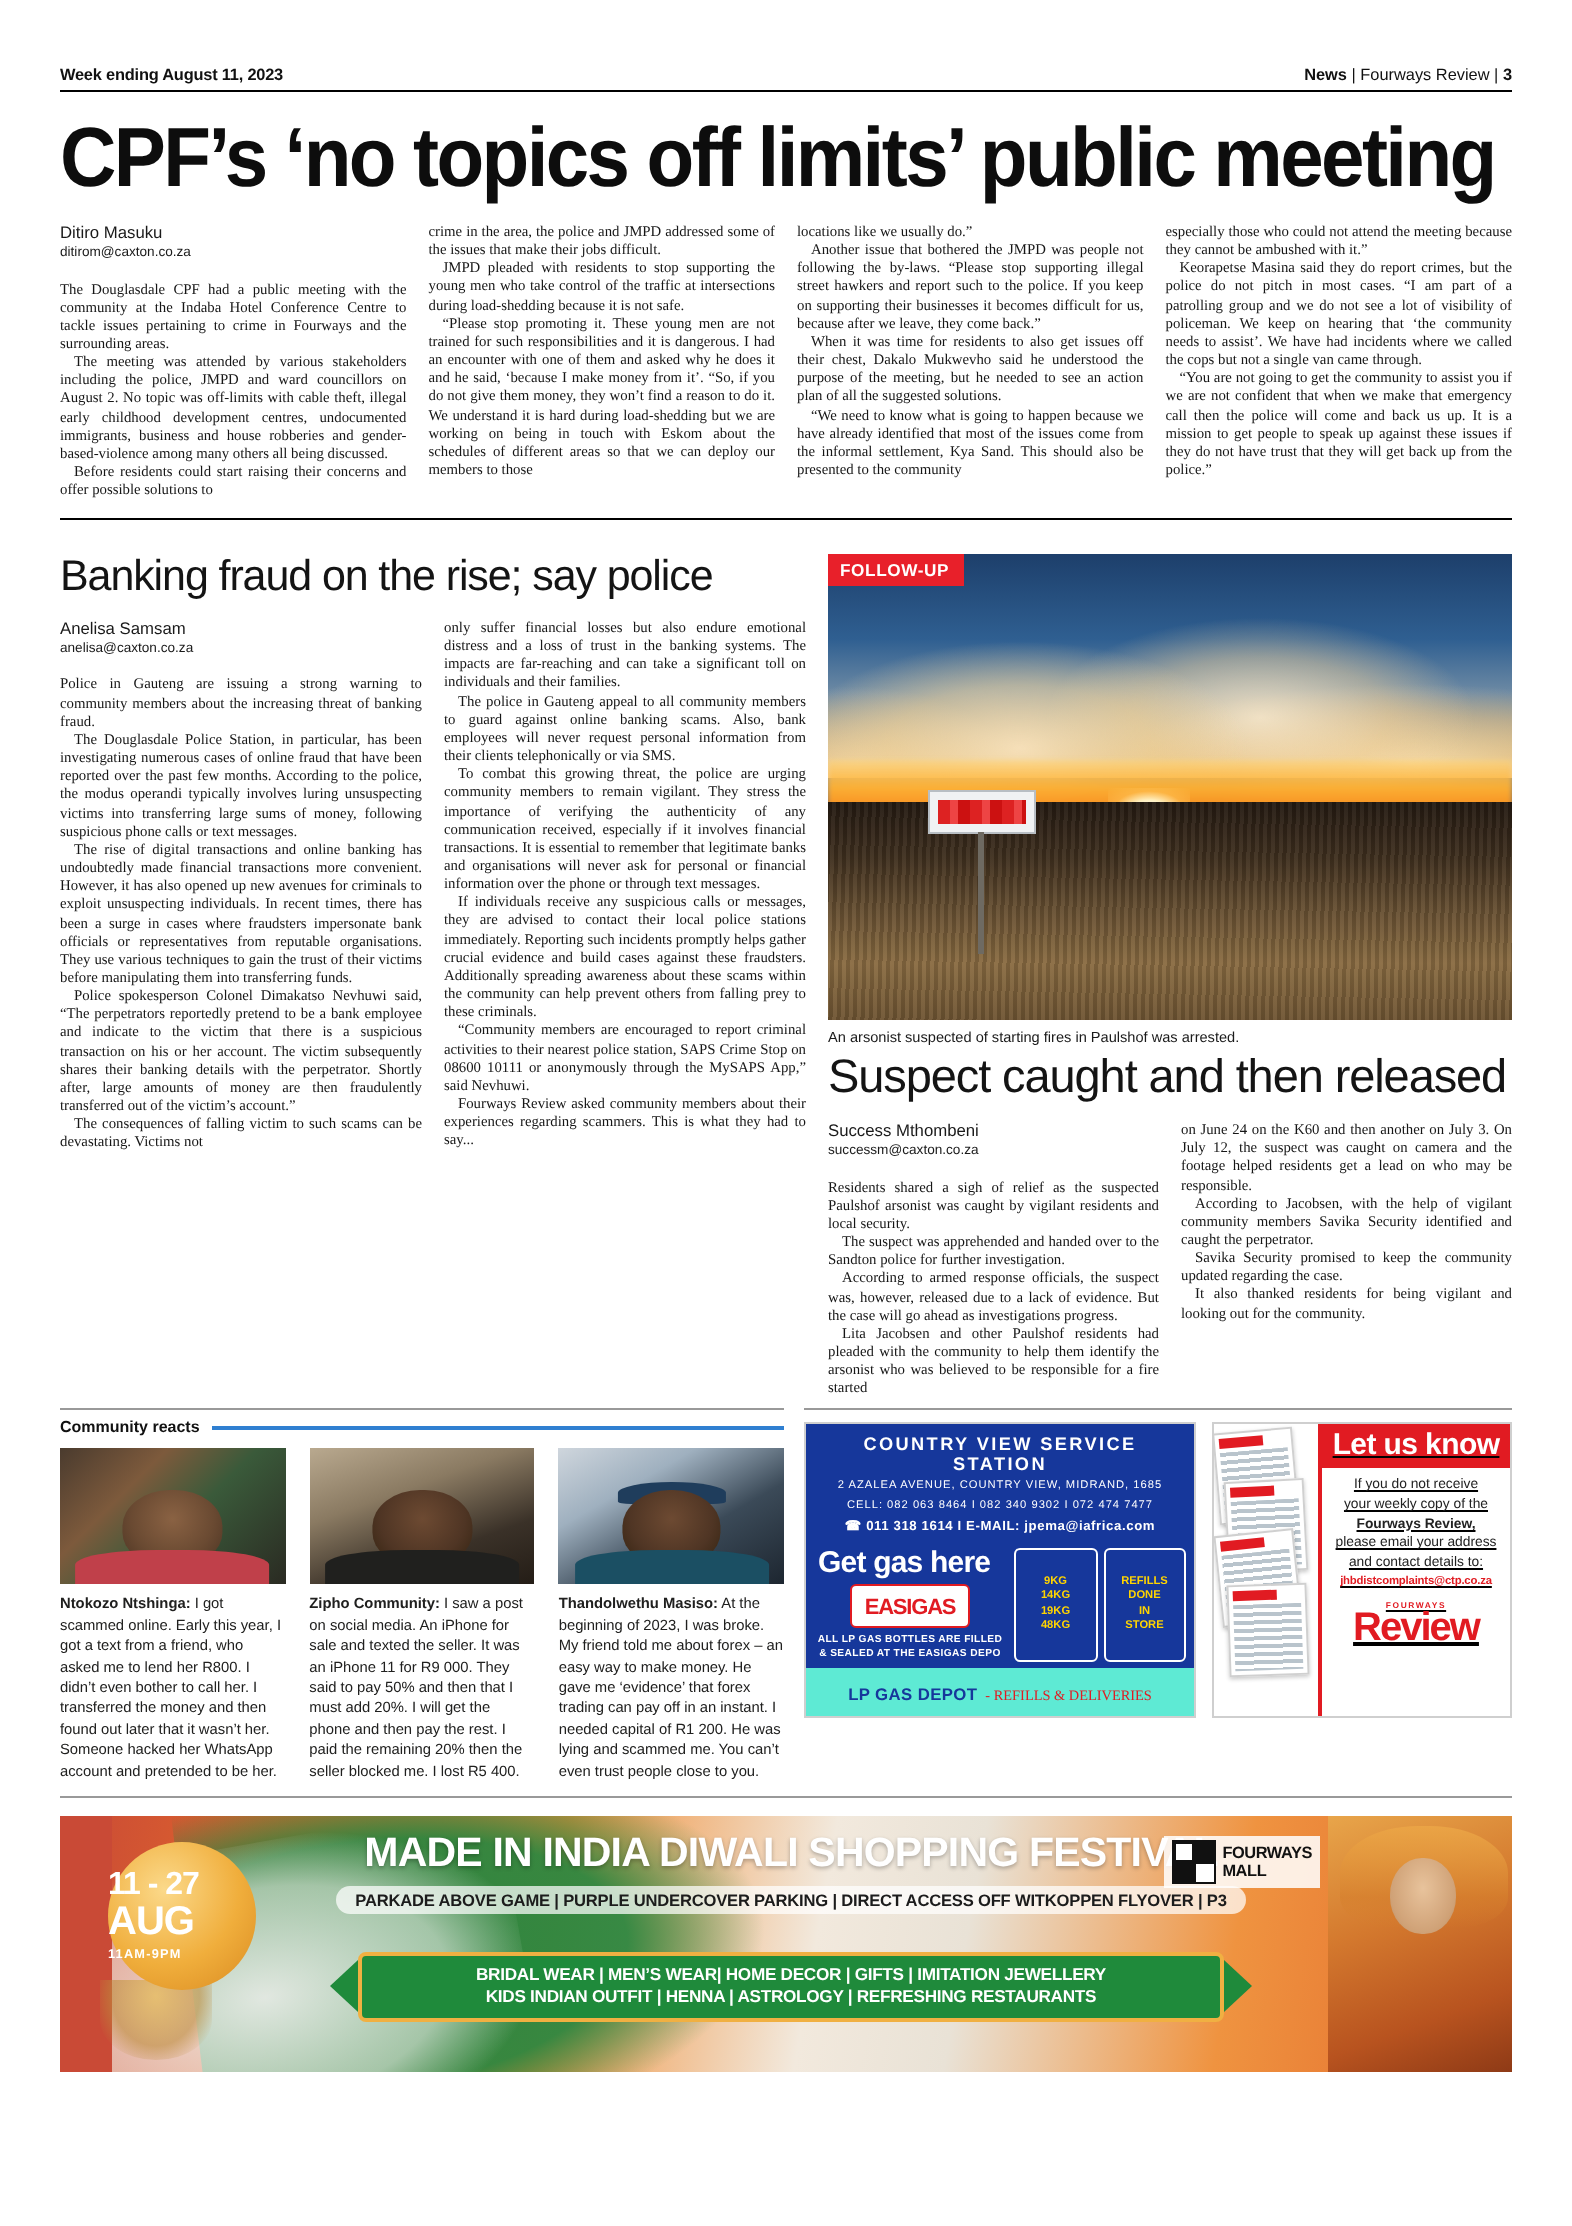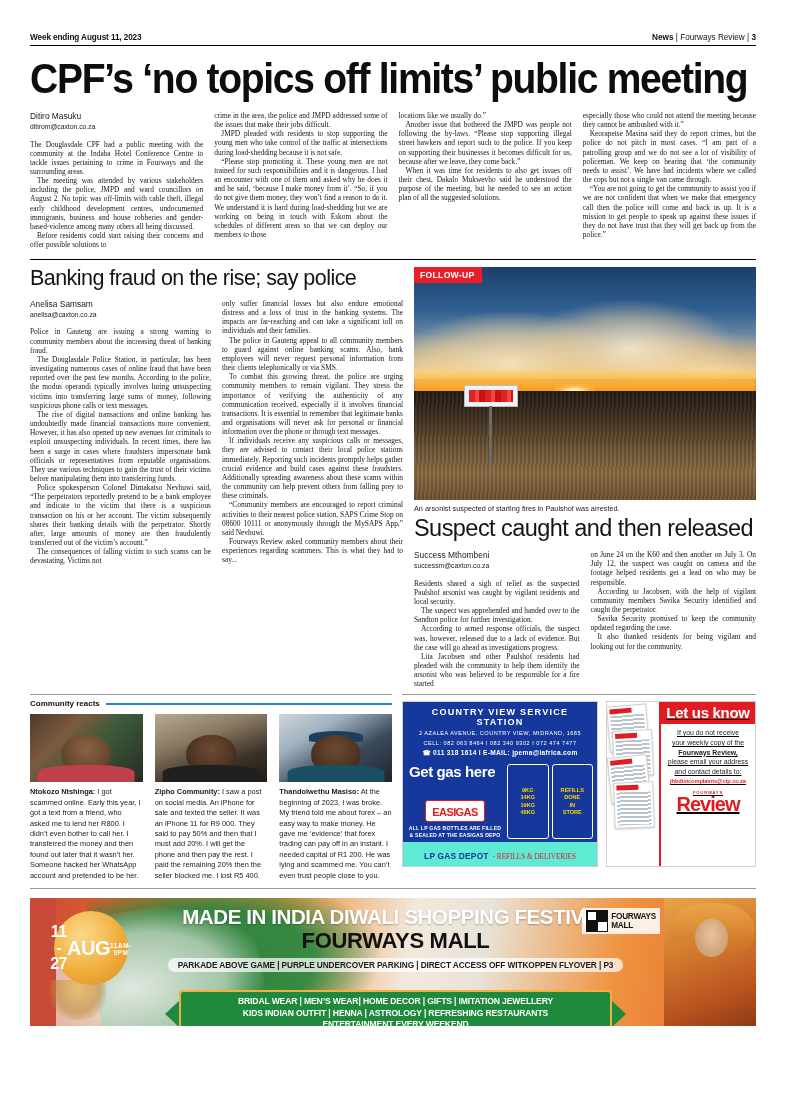--- a/index.html
+++ b/index.html
@@ -181,21 +181,21 @@
     letter-spacing:0.3px; color:#fff; margin-top:2px;
   }
   .gas-body { display:flex; background:#16379b; padding:2px 4px 3px 4px; gap:4px; }
   .gas-left { flex:1; text-align:center; }
   .gas-get {
     font-family:"Liberation Sans", sans-serif; font-weight:bold; font-size:15px;
     color:#fff; letter-spacing:-0.4px; line-height:1.05; text-align:left; padding-left:2px;
   }
   .easigas-badge {
     display:inline-block; background:#fff; border:1.6px solid #e11b22; border-radius:3px;
-    padding:1px 6px; margin-top:20px;
+    padding:1px 6px; margin-top:2px;
   }
   .easigas-badge span {
     font-family:"Liberation Sans", sans-serif; font-weight:bold; font-size:11px;
     color:#e11b22; letter-spacing:-0.6px;
   }
   .gas-note {
     font-family:"Liberation Sans", sans-serif; font-weight:bold; font-size:5.1px;
     color:#fff; line-height:7px; margin-top:3px; letter-spacing:0.2px;
   }
   .gas-right { width:86px; display:flex; gap:3px; }
@@ -291,21 +291,21 @@
     border-radius:48%; background: radial-gradient(ellipse at 50% 40%,#e8c39c 0%,#cfa176 70%,#a87c52 100%);
   }
   .mall-right-photo .mveil {
     position:absolute; left:6%; top:4%; width:92%; height:40%;
     border-radius:46% 46% 30% 30%;
     background: linear-gradient(180deg, rgba(235,165,70,.92) 0%, rgba(214,128,45,.6) 70%, rgba(200,110,35,0) 100%);
   }
   .mall-date {
     position:absolute; left:24px; top:13px; width:74px; height:74px; border-radius:50%;
     background: radial-gradient(circle at 38% 32%, #fbd98a 0%, #f0ae3c 55%, #d98a20 100%);
-    display:flex; flex-direction:row; align-items:center; justify-content:center;
+    display:flex; flex-direction:column; align-items:flex-start; justify-content:center;
     color:#fff; text-align:center;
   }
   .mall-date .d1 { font-family:"Liberation Sans", sans-serif; font-weight:bold; font-size:16px; letter-spacing:-0.5px; line-height:1; }
   .mall-date .d2 { font-family:"Liberation Sans", sans-serif; font-weight:bold; font-size:20px; letter-spacing:-0.5px; line-height:1.05; }
   .mall-date .d3 { font-family:"Liberation Sans", sans-serif; font-weight:bold; font-size:6.4px; letter-spacing:0.6px; margin-top:2px; }
   .mall-center { position:absolute; left:105px; right:100px; top:8px; text-align:center; }
   .mall-fest {
     font-family:"Liberation Sans", sans-serif; font-weight:bold; font-size:20.5px;
     color:#fff; letter-spacing:-0.4px; line-height:1.05;
     text-shadow: 0 1px 2px rgba(0,0,0,.28);
@@ -390,35 +390,36 @@
         <p>JMPD pleaded with residents to stop supporting the young men who take control of the traffic at intersections during load-shedding because it is not safe.</p>
         <p>“Please stop promoting it. These young men are not trained for such responsibilities and it is dangerous. I had an encounter with one of them and asked why he does it and he said, ‘because I make money from it’. “So, if you do not give them money, they won’t find a reason to do it. We understand it is hard during load-shedding but we are working on being in touch with Eskom about the schedules of different areas so that we can deploy our members to those</p>
       </div>
     </div>
 
     <div class="col">
       <div class="body-text">
         <p>locations like we usually do.”</p>
         <p>Another issue that bothered the JMPD was people not following the by-laws. “Please stop supporting illegal street hawkers and report such to the police. If you keep on supporting their businesses it becomes difficult for us, because after we leave, they come back.”</p>
         <p>When it was time for residents to also get issues off their chest, Dakalo Mukwevho said he understood the purpose of the meeting, but he needed to see an action plan of all the suggested solutions.</p>
+        <p>“We need to know what is going to happen because we have already identified that most of the issues come from the informal settlement, Kya Sand. This should also be presented to the community</p>
       </div>
     </div>
 
     <div class="col">
       <div class="body-text">
         <p>especially those who could not attend the meeting because they cannot be ambushed with it.”</p>
         <p>Keorapetse Masina said they do report crimes, but the police do not pitch in most cases. “I am part of a patrolling group and we do not see a lot of visibility of policeman. We keep on hearing that ‘the community needs to assist’. We have had incidents where we called the cops but not a single van came through.</p>
         <p>“You are not going to get the community to assist you if we are not confident that when we make that emergency call then the police will come and back us up. It is a mission to get people to speak up against these issues if they do not have trust that they will get back up from the police.”</p>
       </div>
     </div>
   </div>
 
   <div class="rule-thick" style="margin-top:10px;"></div>
 
-  <div style="display:flex; gap:11px; margin-top:7px;">
+  <div style="display:flex; gap:11px; margin-top:17px;">
 
     <div style="width:373px;">
       <h2 class="sec-headline">Banking fraud on the rise; say police</h2>
       <div class="cols" style="margin-top:9px;">
         <div class="col">
           <div class="byline">
             <div class="name">Anelisa Samsam</div>
             <div class="email">anelisa@caxton.co.za</div>
           </div>
           <div class="body-text">
@@ -607,26 +608,24 @@
     <div class="mall-jewel"></div>
 
     <div class="mall-date">
       <div class="d1">11 - 27</div>
       <div class="d2">AUG</div>
       <div class="d3">11AM-9PM</div>
     </div>
 
     <div class="mall-center">
       <div class="mall-fest">MADE IN INDIA DIWALI SHOPPING FESTIVAL</div>
-      <div class="mall-name">FOURWAYS MALL</div>
       <div class="mall-park">PARKADE ABOVE GAME | PURPLE UNDERCOVER PARKING | DIRECT ACCESS OFF WITKOPPEN FLYOVER | P3</div>
       <div class="mall-ribbon">
         <div>BRIDAL WEAR | MEN’S WEAR| HOME DECOR | GIFTS | IMITATION JEWELLERY</div>
         <div>KIDS INDIAN OUTFIT  | HENNA | ASTROLOGY | REFRESHING RESTAURANTS</div>
-        <div>ENTERTAINMENT EVERY WEEKEND</div>
       </div>
     </div>
 
     <div class="mall-logo">
       <span class="sq">
           <i></i>
           <i></i>
           <i></i>
           <i></i>
         </span>

